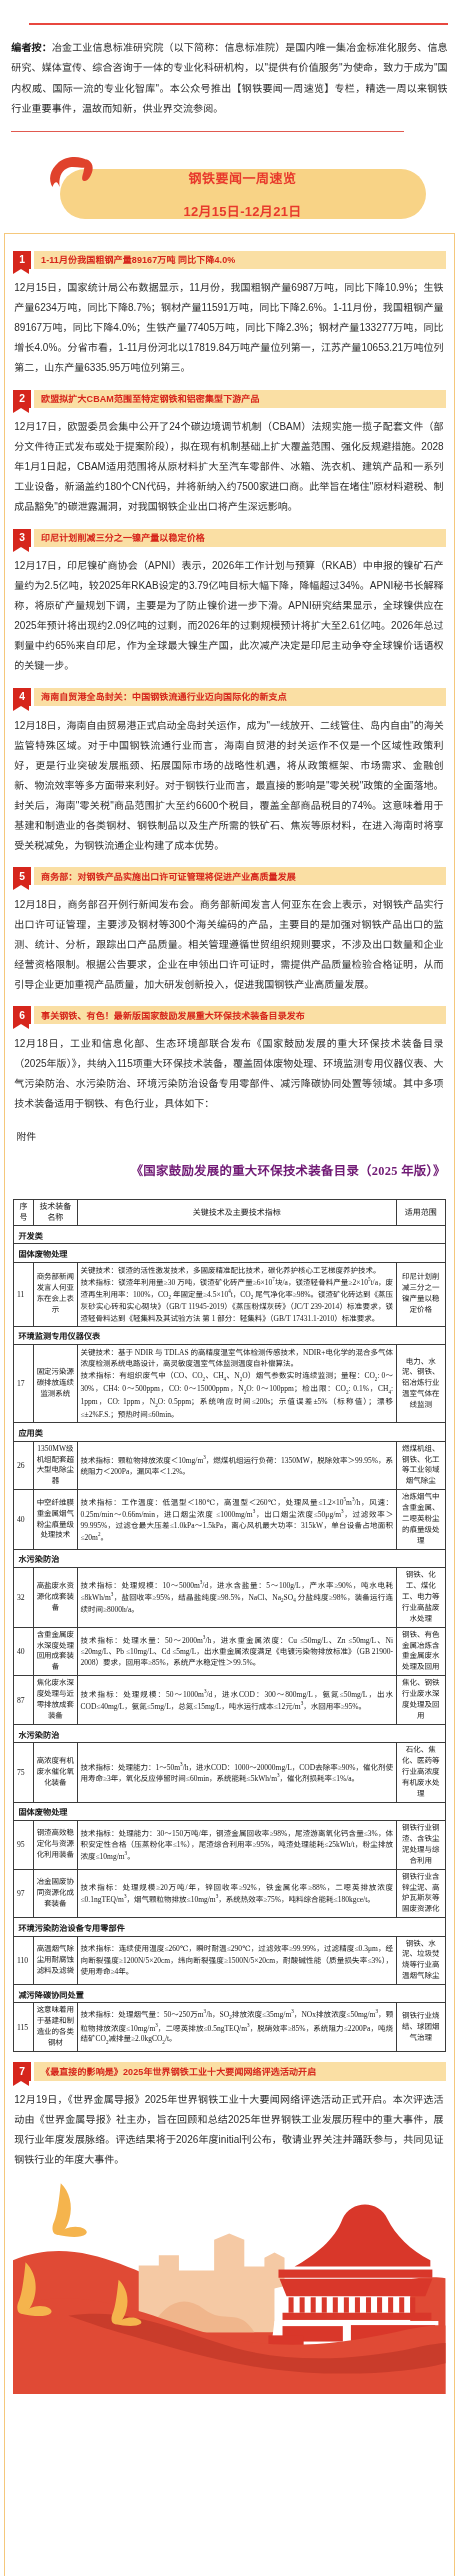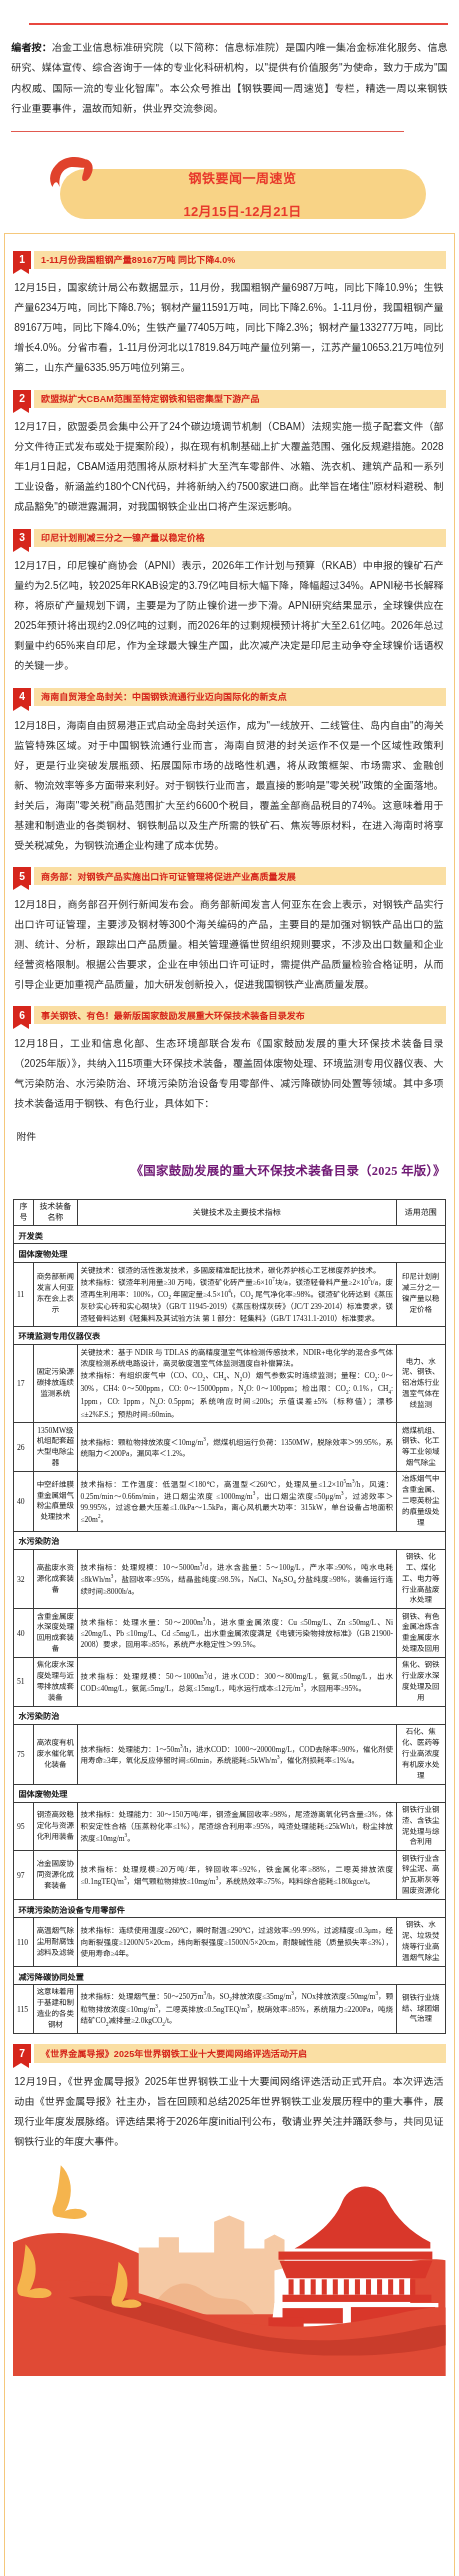--- a/index.html
+++ b/index.html
@@ -293,20 +293,23 @@
           </tr>
           <tr class="section-row">
             <td colspan="4">环境监测专用仪器仪表</td>
           </tr>
           <tr>
             <td class="c-no">17</td>
             <td class="c-name">固定污染源碳排放连续监测系统</td>
             <td class="c-key">关键技术：基于 NDIR 与 TDLAS 的高精度温室气体检测传感技术，NDIR+电化学的混合多气体浓度检测系统电路设计，高灵敏度温室气体监测温度自补偿算法。<br>技术指标：有组织废气中（CO、CO<sub>2</sub>、CH<sub>4</sub>、N<sub>2</sub>O）烟气参数实时连续监测；量程：CO<sub>2</sub>: 0～30%，CH4: 0～500ppm，CO: 0～15000ppm，N<sub>2</sub>O: 0～100ppm；检出限：CO<sub>2</sub>: 0.1%，CH<sub>4</sub>: 1ppm，CO: 1ppm，N<sub>2</sub>O: 0.5ppm；系统响应时间≤200s；示值误差±5%（标称值）；漂移≤±2%F.S.；预热时间≤60min。</td>
             <td class="c-scope">电力、水泥、钢铁、铝冶炼行业温室气体在线监测</td>
           </tr>
+          <tr class="section-row">
+            <td colspan="4">应用类</td>
+          </tr>
           <tr>
             <td class="c-no">26</td>
             <td class="c-name">1350MW级机组配套超大型电除尘器</td>
             <td class="c-key">技术指标：颗粒物排放浓度＜10mg/m<sup>3</sup>，燃煤机组运行负荷：1350MW，脱除效率＞99.95%，系统阻力＜200Pa，漏风率＜1.2%。</td>
             <td class="c-scope">燃煤机组、钢铁、化工等工业领域烟气除尘</td>
           </tr>
           <tr>
             <td class="c-no">40</td>
             <td class="c-name">中空纤维膜重金属烟气粉尘痕量级处理技术</td>
             <td class="c-key">技术指标：工作温度：低温型＜180℃，高温型＜260℃，处理风量≤1.2×10<sup>5</sup>m<sup>3</sup>/h，风速：0.25m/min～0.66m/min，进口烟尘浓度 ≤1000mg/m<sup>3</sup>，出口烟尘浓度≤50μg/m<sup>3</sup>，过滤效率＞99.995%，过滤仓最大压差≤1.0kPa～1.5kPa，离心风机最大功率：315kW，单台设备占地面积≤20m<sup>2</sup>。</td>
@@ -321,21 +324,21 @@
             <td class="c-key">技术指标：处理规模：10～5000m<sup>3</sup>/d，进水含盐量：5～100g/L，产水率≥90%，吨水电耗≤8kWh/m<sup>3</sup>，盐回收率≥95%，结晶盐纯度≥98.5%，NaCl、Na<sub>2</sub>SO<sub>4</sub> 分盐纯度≥98%，装备运行连续时间≥8000h/a。</td>
             <td class="c-scope">钢铁、化工、煤化工、电力等行业高盐废水处理</td>
           </tr>
           <tr>
             <td class="c-no">40</td>
             <td class="c-name">含重金属废水深度处理回用成套装备</td>
             <td class="c-key">技术指标：处理水量：50～2000m<sup>3</sup>/h，进水重金属浓度：Cu ≤50mg/L、Zn ≤50mg/L、Ni ≤20mg/L、Pb ≤10mg/L、Cd ≤5mg/L，出水重金属浓度满足《电镀污染物排放标准》（GB 21900-2008）要求，回用率≥85%，系统产水稳定性＞99.5%。</td>
             <td class="c-scope">钢铁、有色金属冶炼含重金属废水处理及回用</td>
           </tr>
           <tr>
-            <td class="c-no">51</td>
+            <td class="c-no">87</td>
             <td class="c-name">焦化废水深度处理与近零排放成套装备</td>
             <td class="c-key">技术指标：处理规模：50～1000m<sup>3</sup>/d，进水COD：300～800mg/L，氨氮≤50mg/L，出水COD≤40mg/L，氨氮≤5mg/L，总氮≤15mg/L，吨水运行成本≤12元/m<sup>3</sup>，水回用率≥95%。</td>
             <td class="c-scope">焦化、钢铁行业废水深度处理及回用</td>
           </tr>
           <tr class="section-row">
             <td colspan="4">水污染防治</td>
           </tr>
           <tr>
             <td class="c-no">75</td>
             <td class="c-name">高浓度有机废水催化氧化装备</td>
@@ -374,21 +377,21 @@
             <td class="c-name">这意味着用于基建和制造业的各类钢材</td>
             <td class="c-key">技术指标：处理烟气量：50～250万m<sup>3</sup>/h，SO<sub>2</sub>排放浓度≤35mg/m<sup>3</sup>，NOx排放浓度≤50mg/m<sup>3</sup>，颗粒物排放浓度≤10mg/m<sup>3</sup>，二噁英排放≤0.5ngTEQ/m<sup>3</sup>，脱硝效率≥85%，系统阻力≤2200Pa，吨烧结矿CO<sub>2</sub>减排量≥2.0kgCO<sub>2</sub>/t。</td>
             <td class="c-scope">钢铁行业烧结、球团烟气治理</td>
           </tr>
         </tbody>
     </table>
 
     <div class="news-item">
       <div class="news-head">
         <div class="news-flag">7</div>
-        <div class="news-title-bar">《世界金属导报》2025年世界钢铁工业十大要闻网络评选活动开启</div>
+        <div class="news-title-bar">《最直接的影响是》2025年世界钢铁工业十大要闻网络评选活动开启</div>
       </div>
       <div class="news-body">12月19日，《世界金属导报》2025年世界钢铁工业十大要闻网络评选活动正式开启。本次评选活动由《世界金属导报》社主办，旨在回顾和总结2025年世界钢铁工业发展历程中的重大事件，展现行业年度发展脉络。评选结果将于2026年度initial刊公布，敬请业界关注并踊跃参与，共同见证钢铁行业的年度大事件。</div>
     </div>
 
     <div class="footer-art">
       <svg viewBox="0 0 860 420" preserveAspectRatio="none">
         <path d="M0,160 C120,110 230,175 330,215 C430,255 560,250 700,215 C780,195 830,190 860,195 L860,420 L0,420 Z" fill="#e04a35"></path>
         <path d="M250,170 L250,300 L540,300 L540,155 L520,145 L500,155 L500,172 L460,172 L460,120 L430,108 L400,120 L400,180 L330,180 L330,150 L290,150 L290,170 Z" fill="#f5c9a4"></path>
         <path d="M270,300 C300,240 340,225 380,255 C420,285 450,250 480,300 Z" fill="#f0b68c"></path>
         <g>

